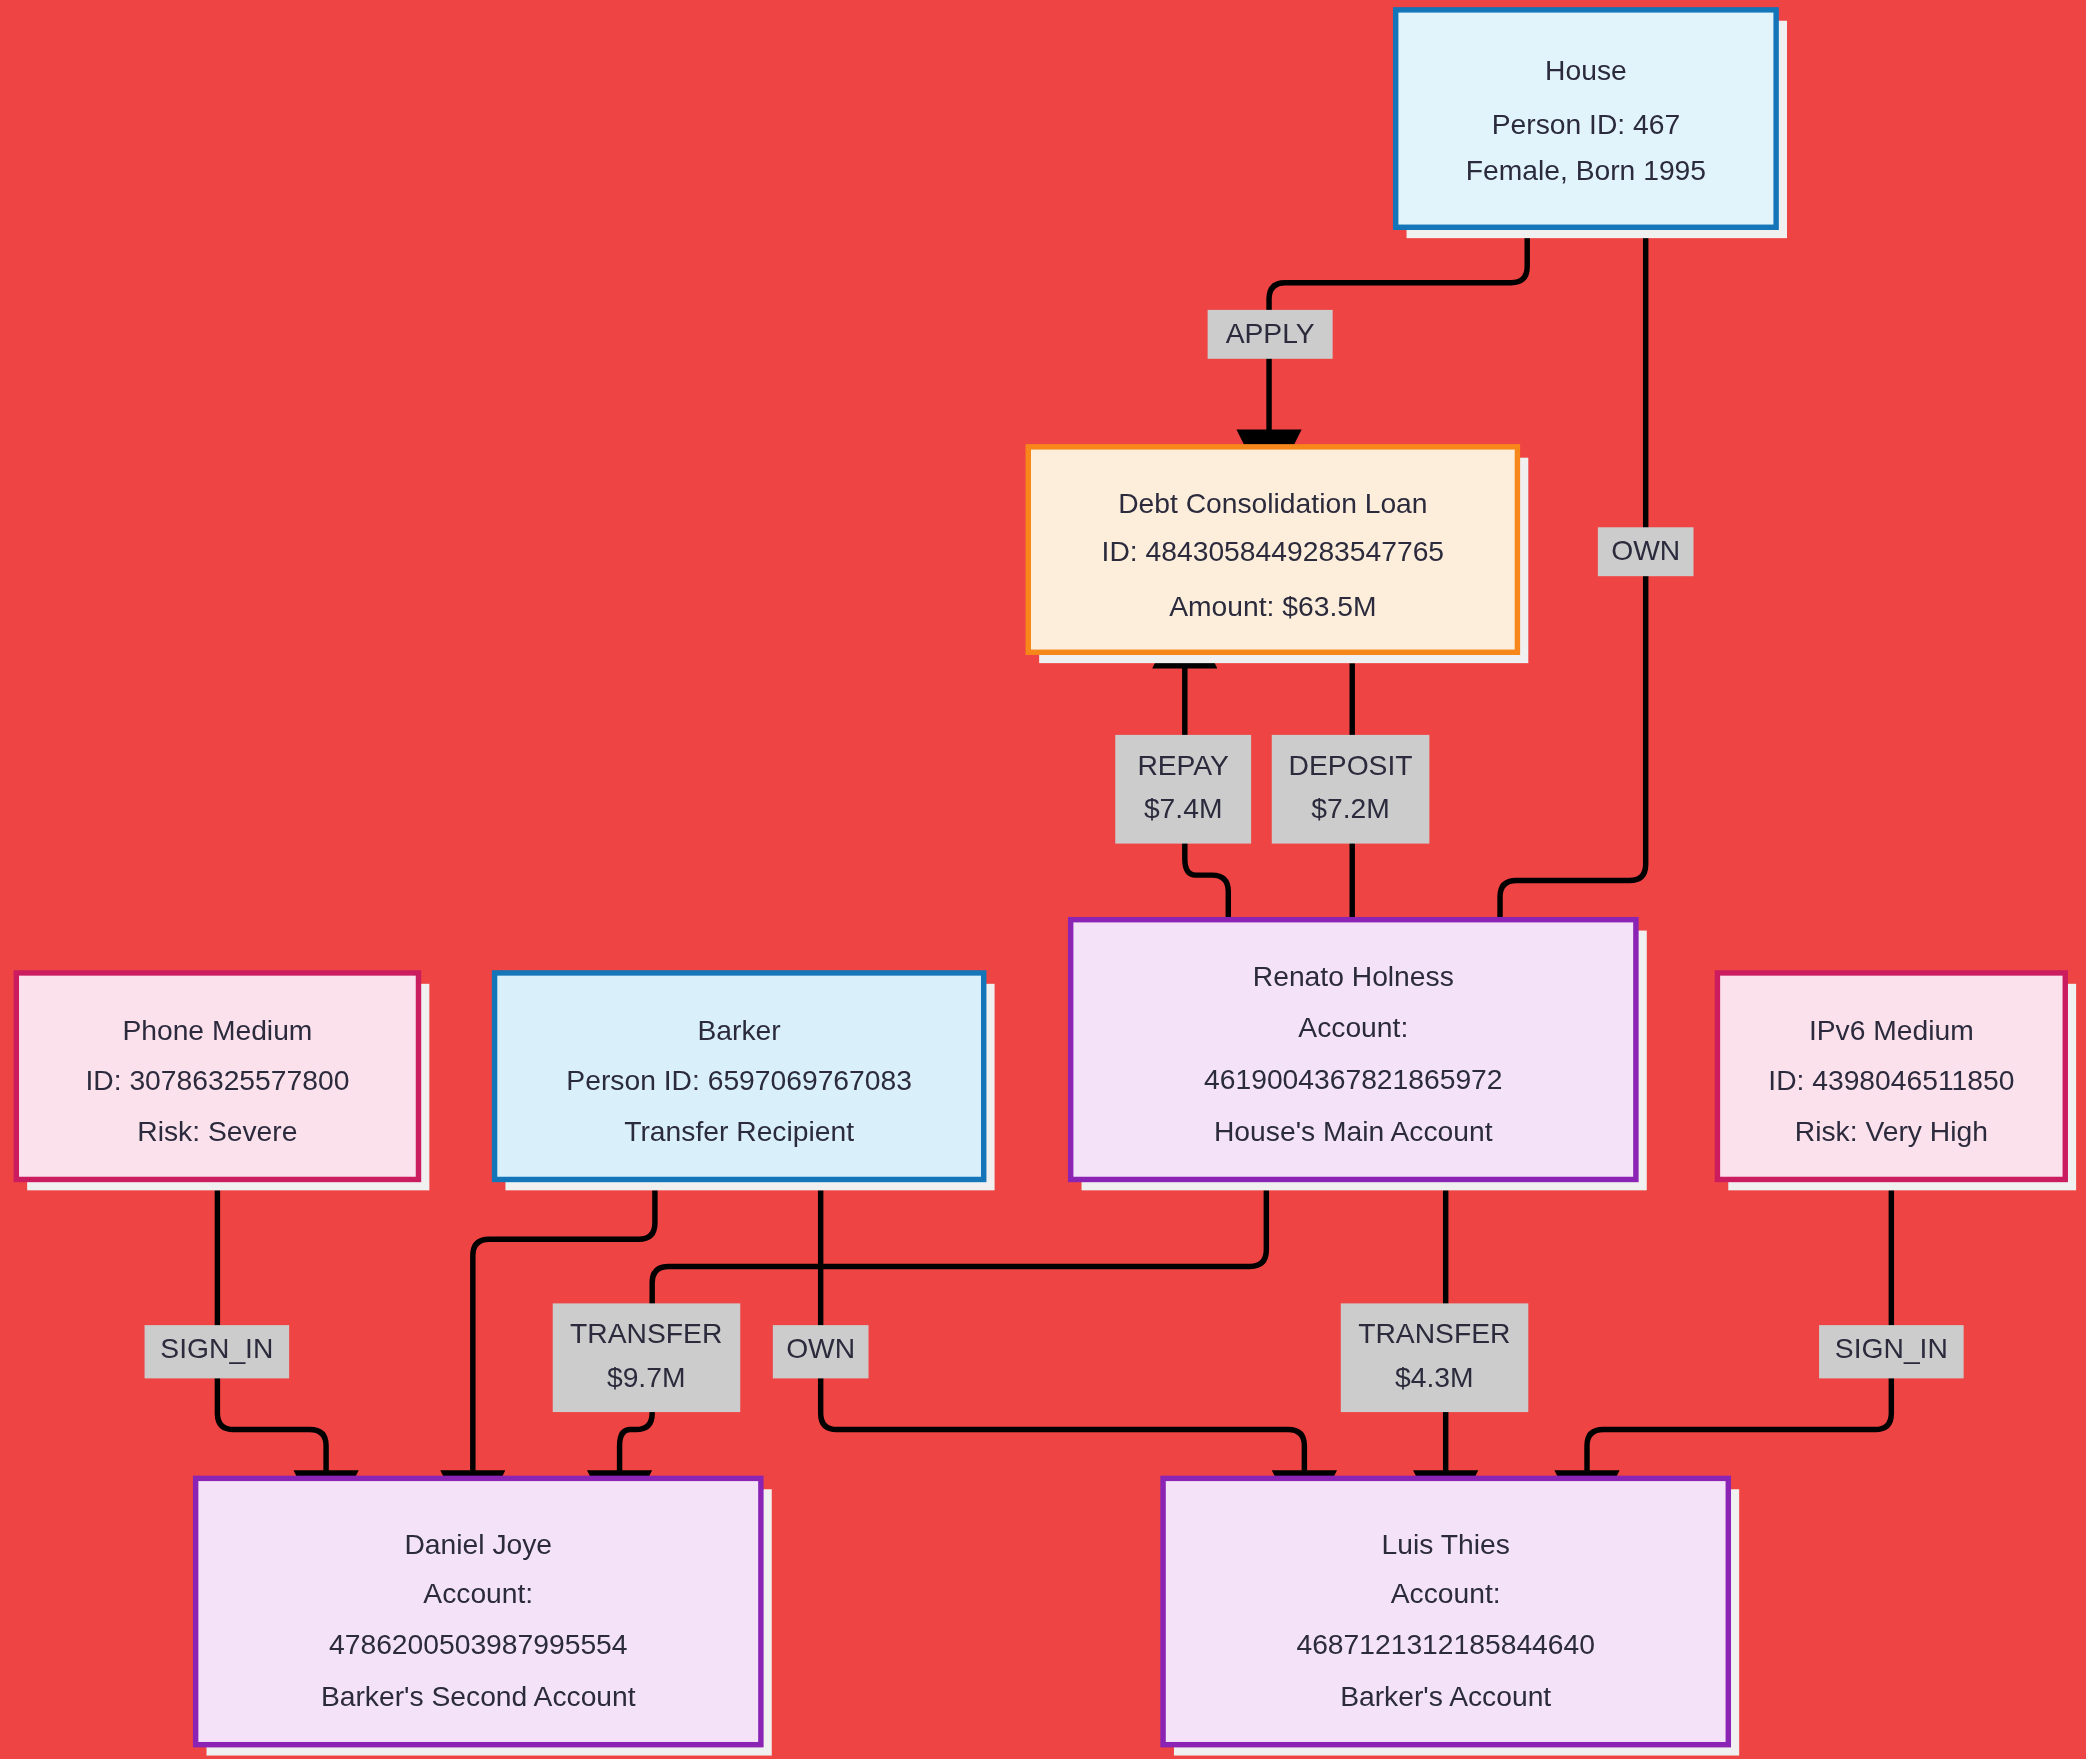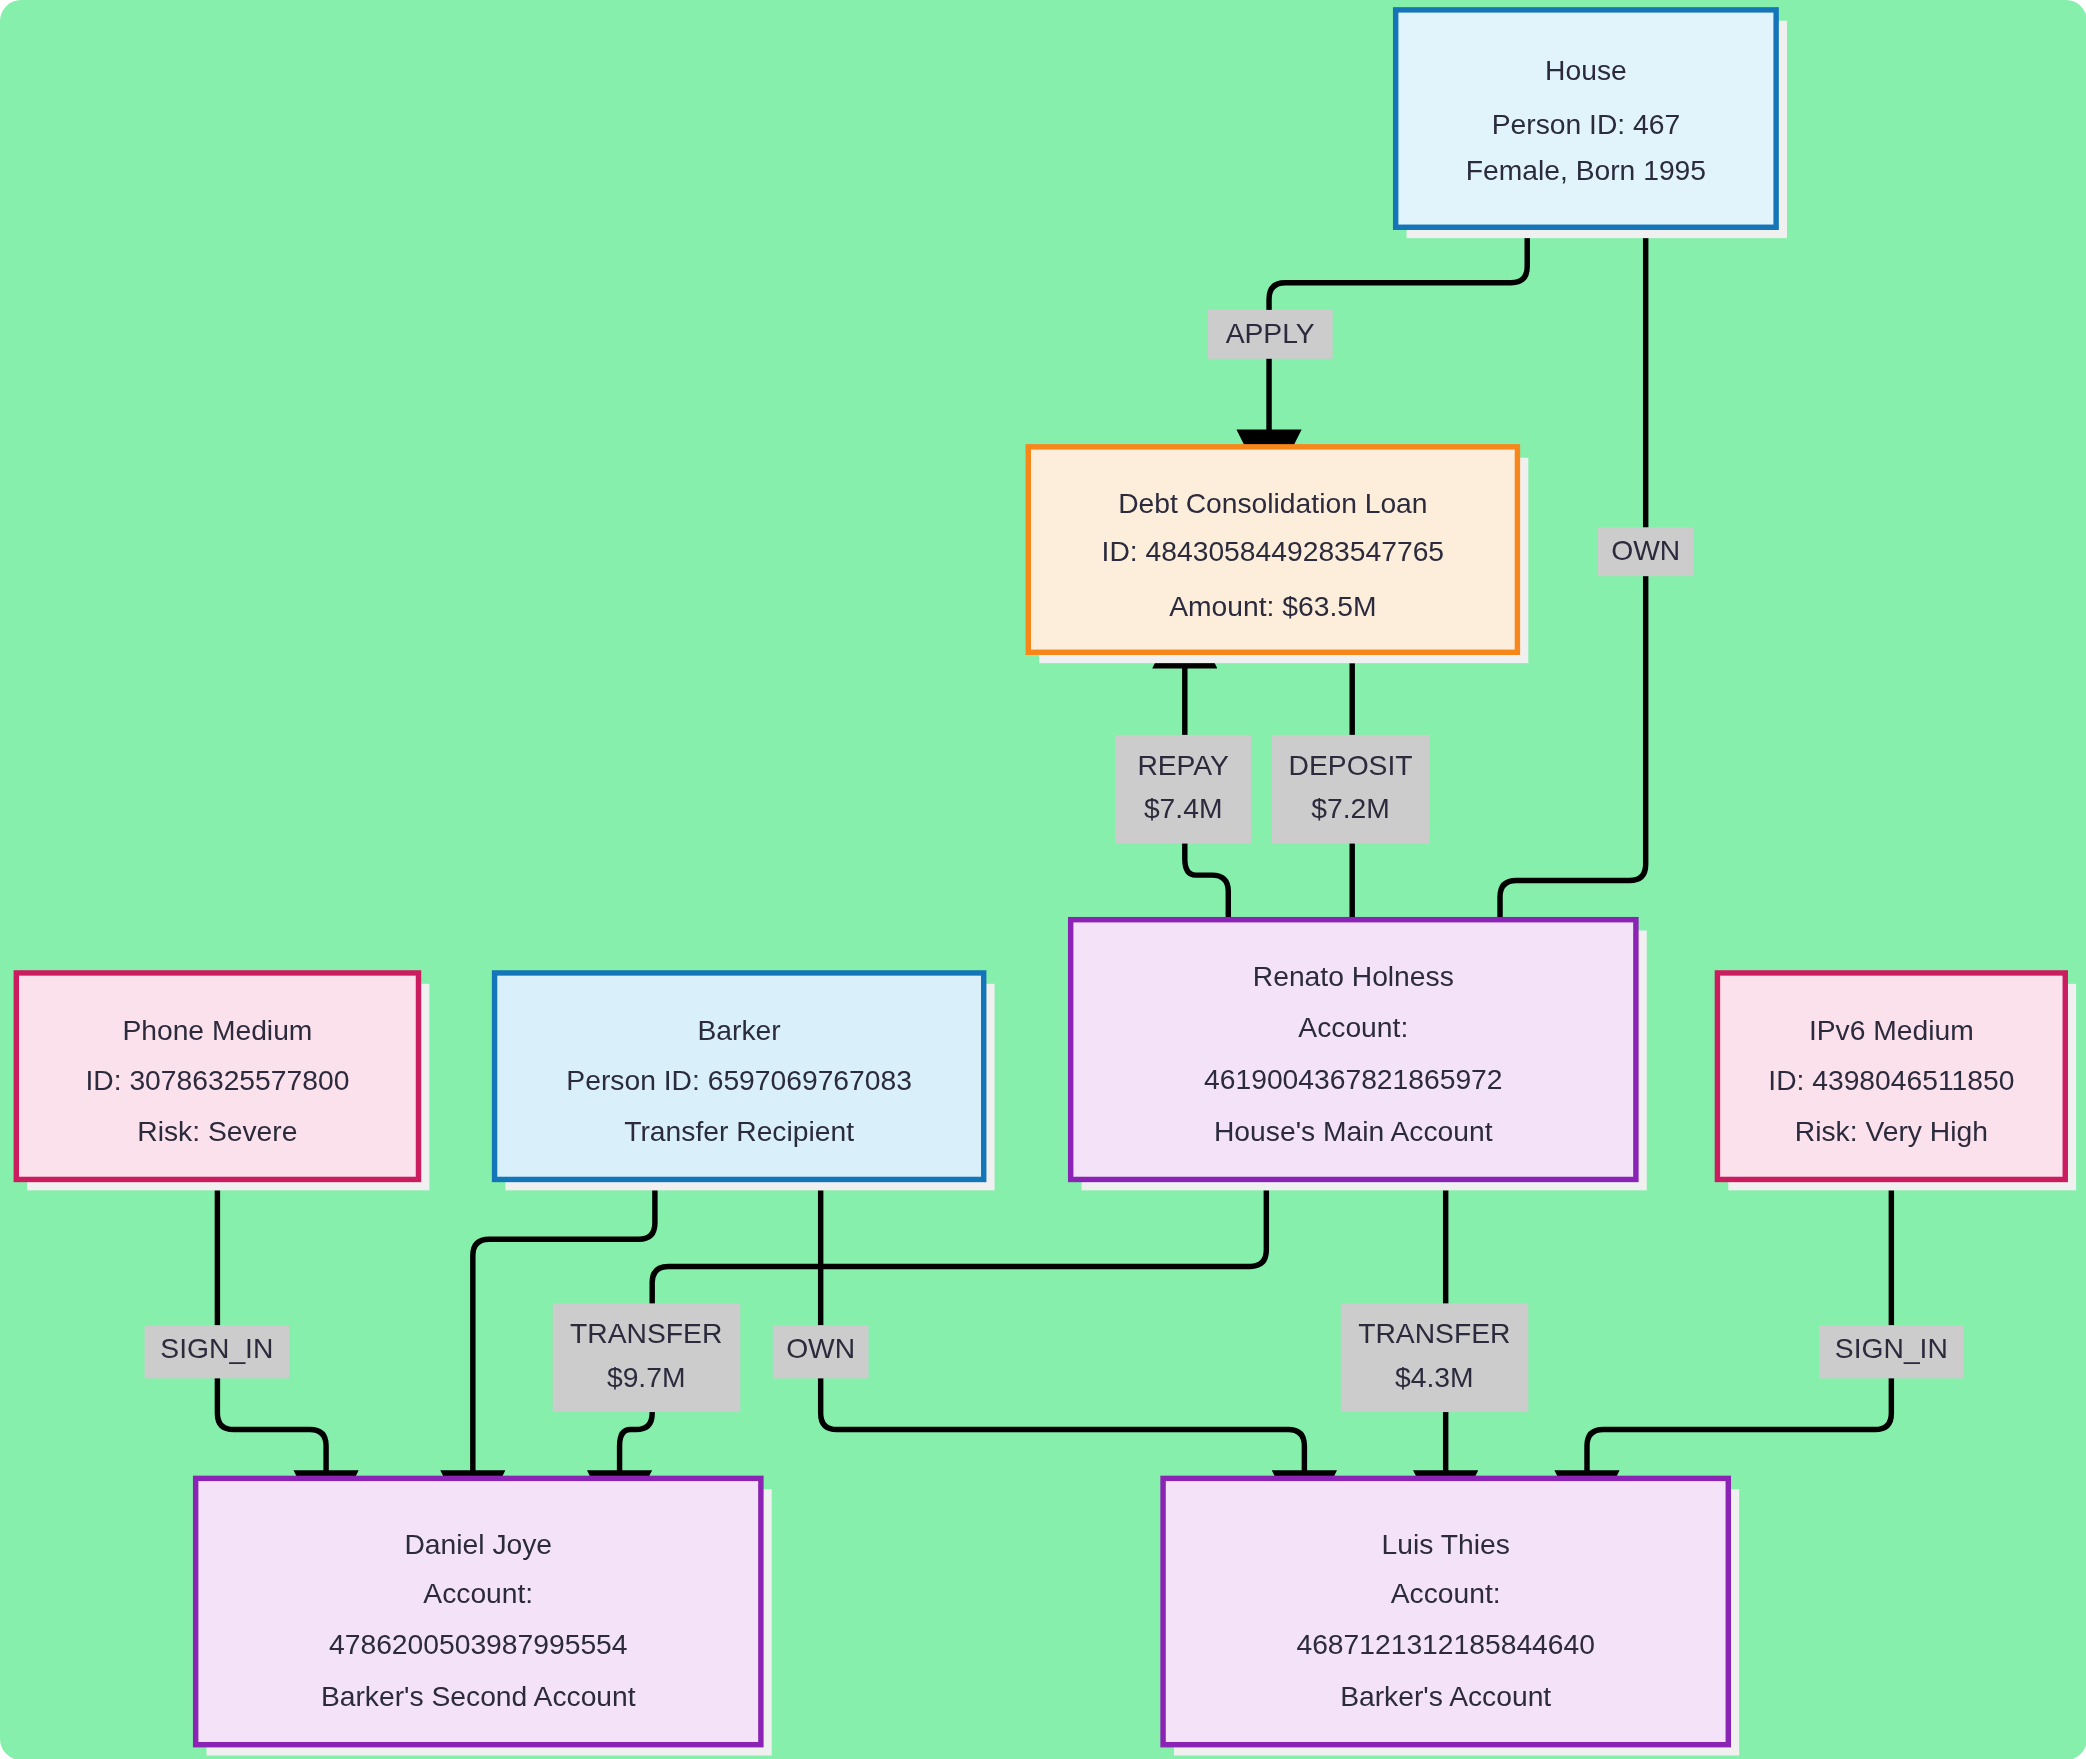--- a/index.html
+++ b/index.html
@@ -4,24 +4,23 @@
 <style>
   html, body {
     margin: 0;
     padding: 0;
     background: #ffffff;
   }
   #stage {
     position: relative;
     width: 2087px;
     height: 1760px;
-    background: #86efac;
+    background: #ef4444;
     font-family: "Liberation Sans", sans-serif;
     overflow: hidden;
-    border-radius: 21px;
   }
   svg.graph {
     position: absolute;
     top: 0; left: 0;
     width: 2087px;
     height: 1760px;
   }
   .node-rect {
     stroke-width: 10;
   }

